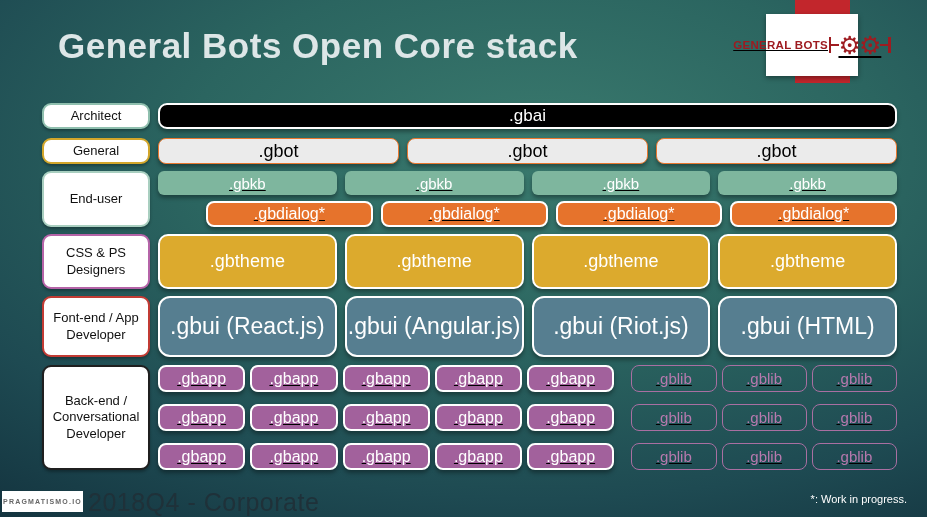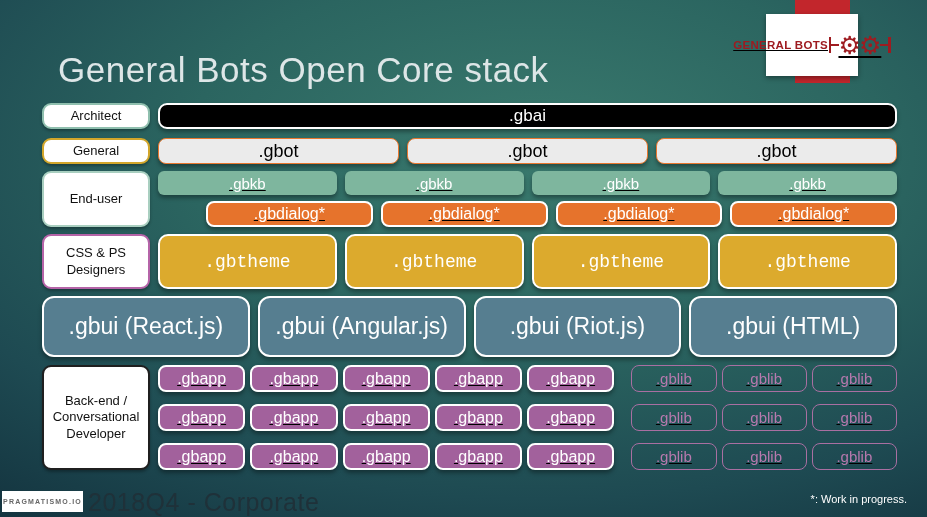--- a/index.html
+++ b/index.html
@@ -2,22 +2,22 @@
 <html><head>
 <meta charset="utf-8">
 <style>
   html,body { margin:0; padding:0; background:#0c222b; }
   .slide {
     position:relative; width:927px; height:517px; overflow:hidden;
     font-family:"Liberation Sans", sans-serif;
     background: radial-gradient(100% 95% at 58% 30%, #3a7a6e 0%, #2b6560 38%, #1e4a52 70%, #112e3a 100%);
   }
   .title {
-    position:absolute; left:58px; top:50px;
-    font-size:35px; font-weight:400; letter-spacing:0.5px; color:#dde6e7;
+    position:absolute; left:58px; top:26px;
+    font-size:35px; font-weight:700; letter-spacing:0.5px; color:#dde6e7;
   }
   
   .logo-strip { position:absolute; left:795px; top:0; width:55px; height:83px; background:#c2262c; }
   .logo-box {
     position:absolute; left:766px; top:14px; width:92px; height:62px; background:#ffffff;
     box-shadow:0 2px 5px rgba(0,0,0,.4);
     display:flex; flex-direction:row; align-items:center; justify-content:center; gap:1px;text-decoration:underline;
   }
   .logo-text { color:#9e1b20; font-weight:bold; font-size:11.5px; letter-spacing:0.3px; white-space:nowrap; }
   .logo-gears { display:flex; align-items:center; color:#9e1b20; }
@@ -49,21 +49,21 @@
   .box {
     flex:1; display:flex; align-items:center; justify-content:center;
     box-sizing:border-box; color:#ffffff;
     box-shadow:0 3px 4px rgba(0,0,0,.35); white-space:nowrap;
   }
   .h26 { height:26px; } .h24 { height:24px; } .h55 { height:55px; } .h61 { height:61px; } .h27 { height:27px; }
   .gbai  { background:#000000; border:2px solid #ffffff; border-radius:9px;  font-size:17px; }
   .gbot  { background:#ebebeb; border:1.5px solid #e8772e; border-radius:8px; color:#000000; font-size:18px; }
   .gbkb  { background:#7eb69e; border-radius:6px; font-size:15px; }
   .gbdialog { background:#e6732c; border:2px solid #ffffff; border-radius:8px; font-size:16px; }
-  .gbtheme  { background:#dcaa2d; border:2px solid #ffffff; border-radius:10px; font-size:18px;font-family:Liberation Mono, monospace; }
+  .gbtheme  { background:#dcaa2d; border:2px solid #ffffff; border-radius:10px; font-size:18px; }
   .gbui  { background:#567e90; border:2px solid #ffffff; border-radius:12px; font-size:23px; }
   .apps-row { gap:5px; }
   .apps-row.gap-top { margin-top:12px; }
   .gbapp { background:#a2619c; border:2px solid #ffffff; border-radius:8px; font-size:16px; }
   .gblib { background:transparent; border:1.5px solid #a96fa2; border-radius:8px; color:#b779ae; font-size:15px; box-shadow:none; }
   .gblib.first { margin-left:12px; }
 
   
   .brand-box {
     position:absolute; left:2px; bottom:5px; width:81px; height:21px; background:#ffffff;
@@ -133,20 +133,21 @@
       <div class="role r-css">CSS &amp; PS Designers</div>
       <div class="content">
         <div class="box gbtheme">.gbtheme</div>
         <div class="box gbtheme">.gbtheme</div>
         <div class="box gbtheme">.gbtheme</div>
         <div class="box gbtheme">.gbtheme</div>
       </div>
     </div>
 
     <div class="band mb8 h61">
+      <div class="role r-frontend">Font-end / App Developer</div>
       <div class="content">
         <div class="box gbui">.gbui (React.js)</div>
         <div class="box gbui">.gbui (Angular.js)</div>
         <div class="box gbui">.gbui (Riot.js)</div>
         <div class="box gbui">.gbui (HTML)</div>
       </div>
     </div>
 
     <div class="band">
       <div class="role r-backend">Back-end / Conversational Developer</div>

